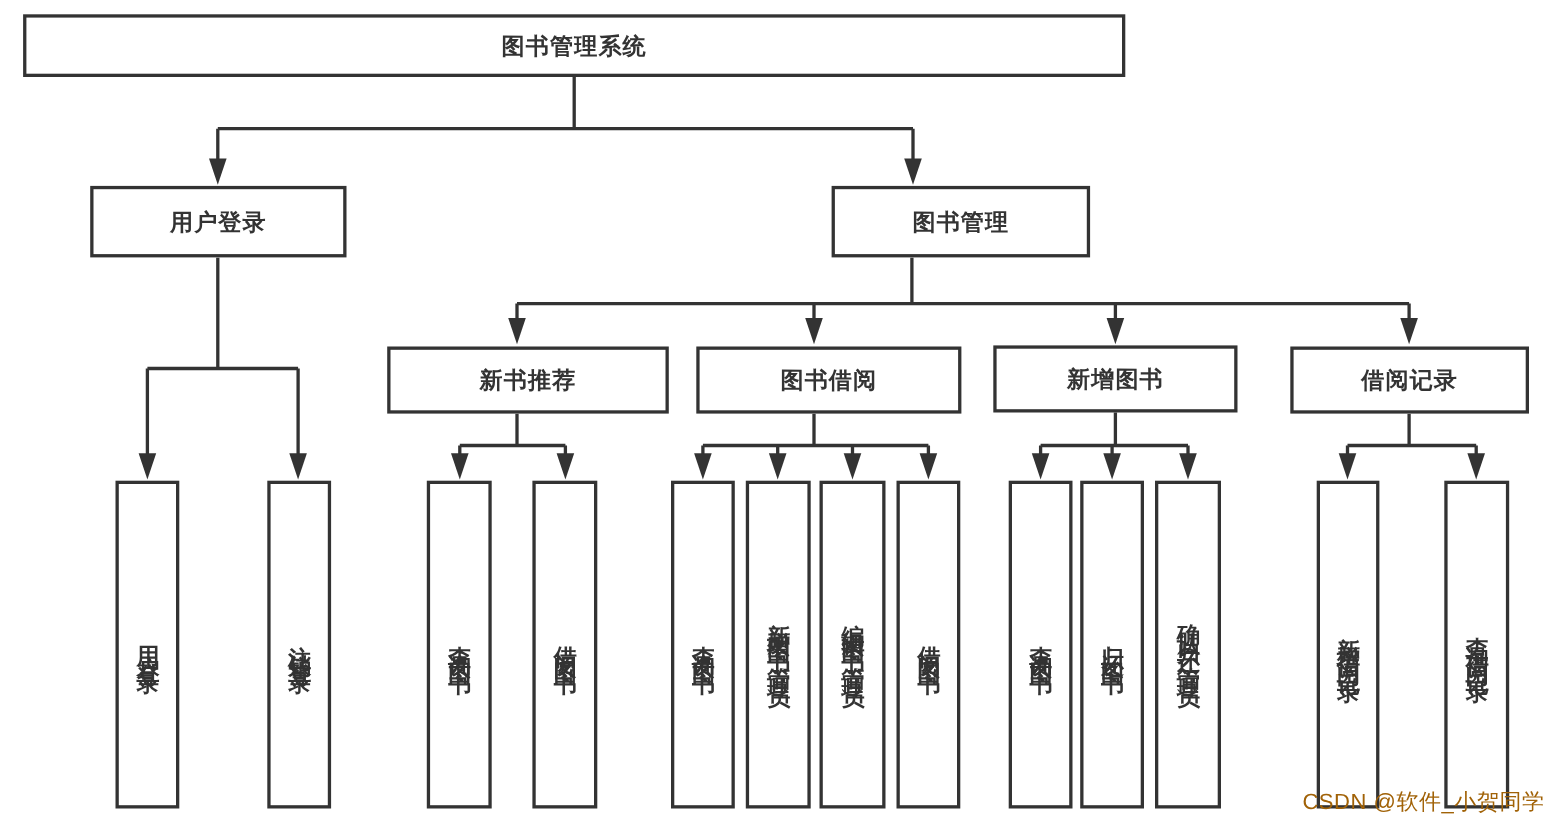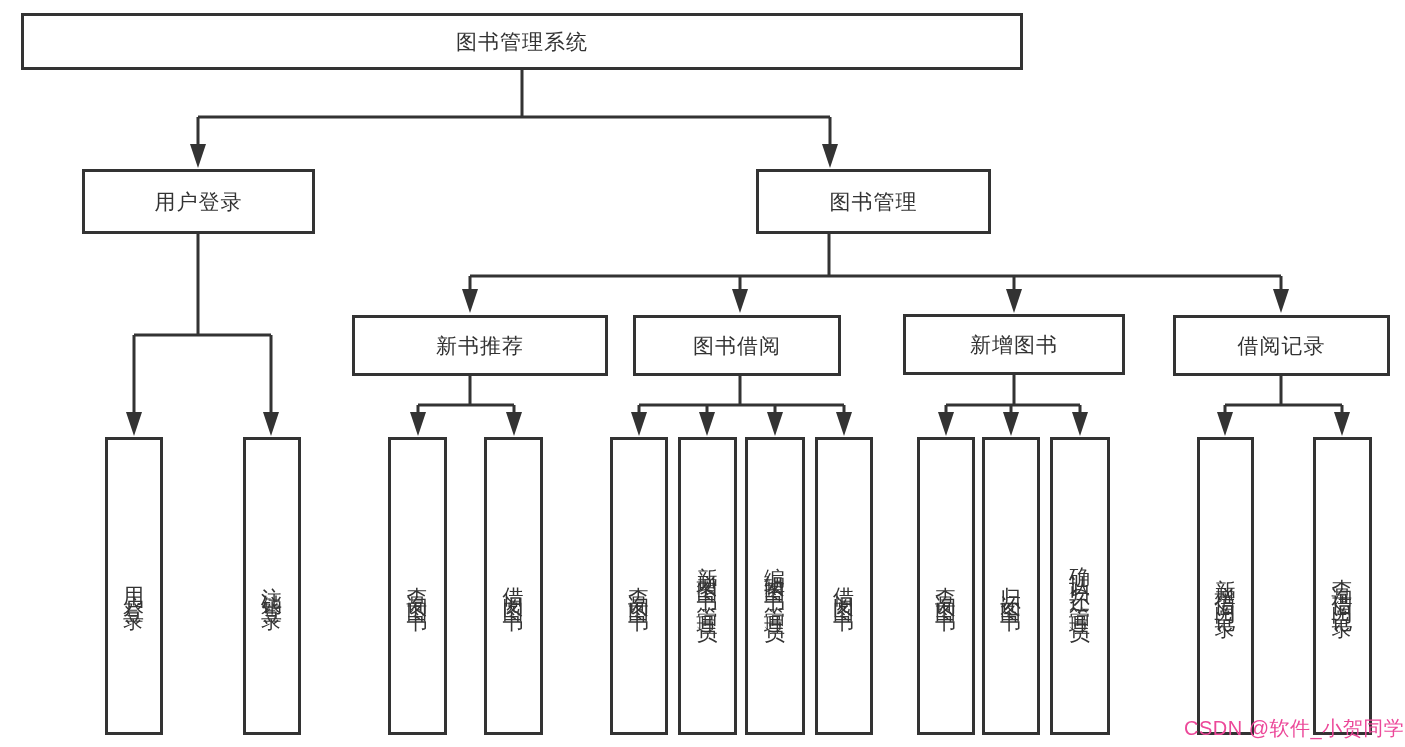--- a/index.html
+++ b/index.html
@@ -17,32 +17,32 @@
   }
   .node {
     position: absolute;
     border: 3px solid #333333;
     background: #ffffff;
     display: flex; align-items: center; justify-content: center;
     color: #333333;
     font-size: 21px;
     letter-spacing: 1px;
   }
-  .node .lbl { white-space: nowrap; }
+  .node .lbl { white-space: nowrap; font-weight: bold; }
   .node.vert .lbl {
     writing-mode: vertical-rl;
     white-space: normal;
     letter-spacing: 8px;
     line-height: 1;
   }
   .watermark {
     position: absolute;
     left: 1184px; top: 715px;
     font-size: 20px;
-    color: #ec4899;
+    color: #a16207;
     letter-spacing: 0.5px;
     white-space: nowrap;
     z-index: 5;
   }
 </style>
 </head>
 <body>
 
 <div class="canvas">
 
@@ -93,21 +93,21 @@
   <div class="node" style="left:82px; top:169px; width:233px; height:65px;">
     <span class="lbl">用户登录</span>
   </div>
   <div class="node" style="left:712px; top:169px; width:235px; height:65px;margin-left:44px;">
     <span class="lbl">图书管理</span>
   </div>
 
   <div class="node" style="left:352px; top:315px; width:256px; height:61px;">
     <span class="lbl">新书推荐</span>
   </div>
-  <div class="node" style="left:633px; top:315px; width:208px; height:61px;">
+  <div class="node" style="left:633px; top:315px; width:241px; height:61px;">
     <span class="lbl">图书借阅</span>
   </div>
   <div class="node" style="left:903px; top:314px; width:222px; height:61px;">
     <span class="lbl">新增图书</span>
   </div>
   <div class="node" style="left:1173px; top:315px; width:217px; height:61px;">
     <span class="lbl">借阅记录</span>
   </div>
 
   <div class="node vert" style="left:105px; top:437px; width:58px; height:298px;">

